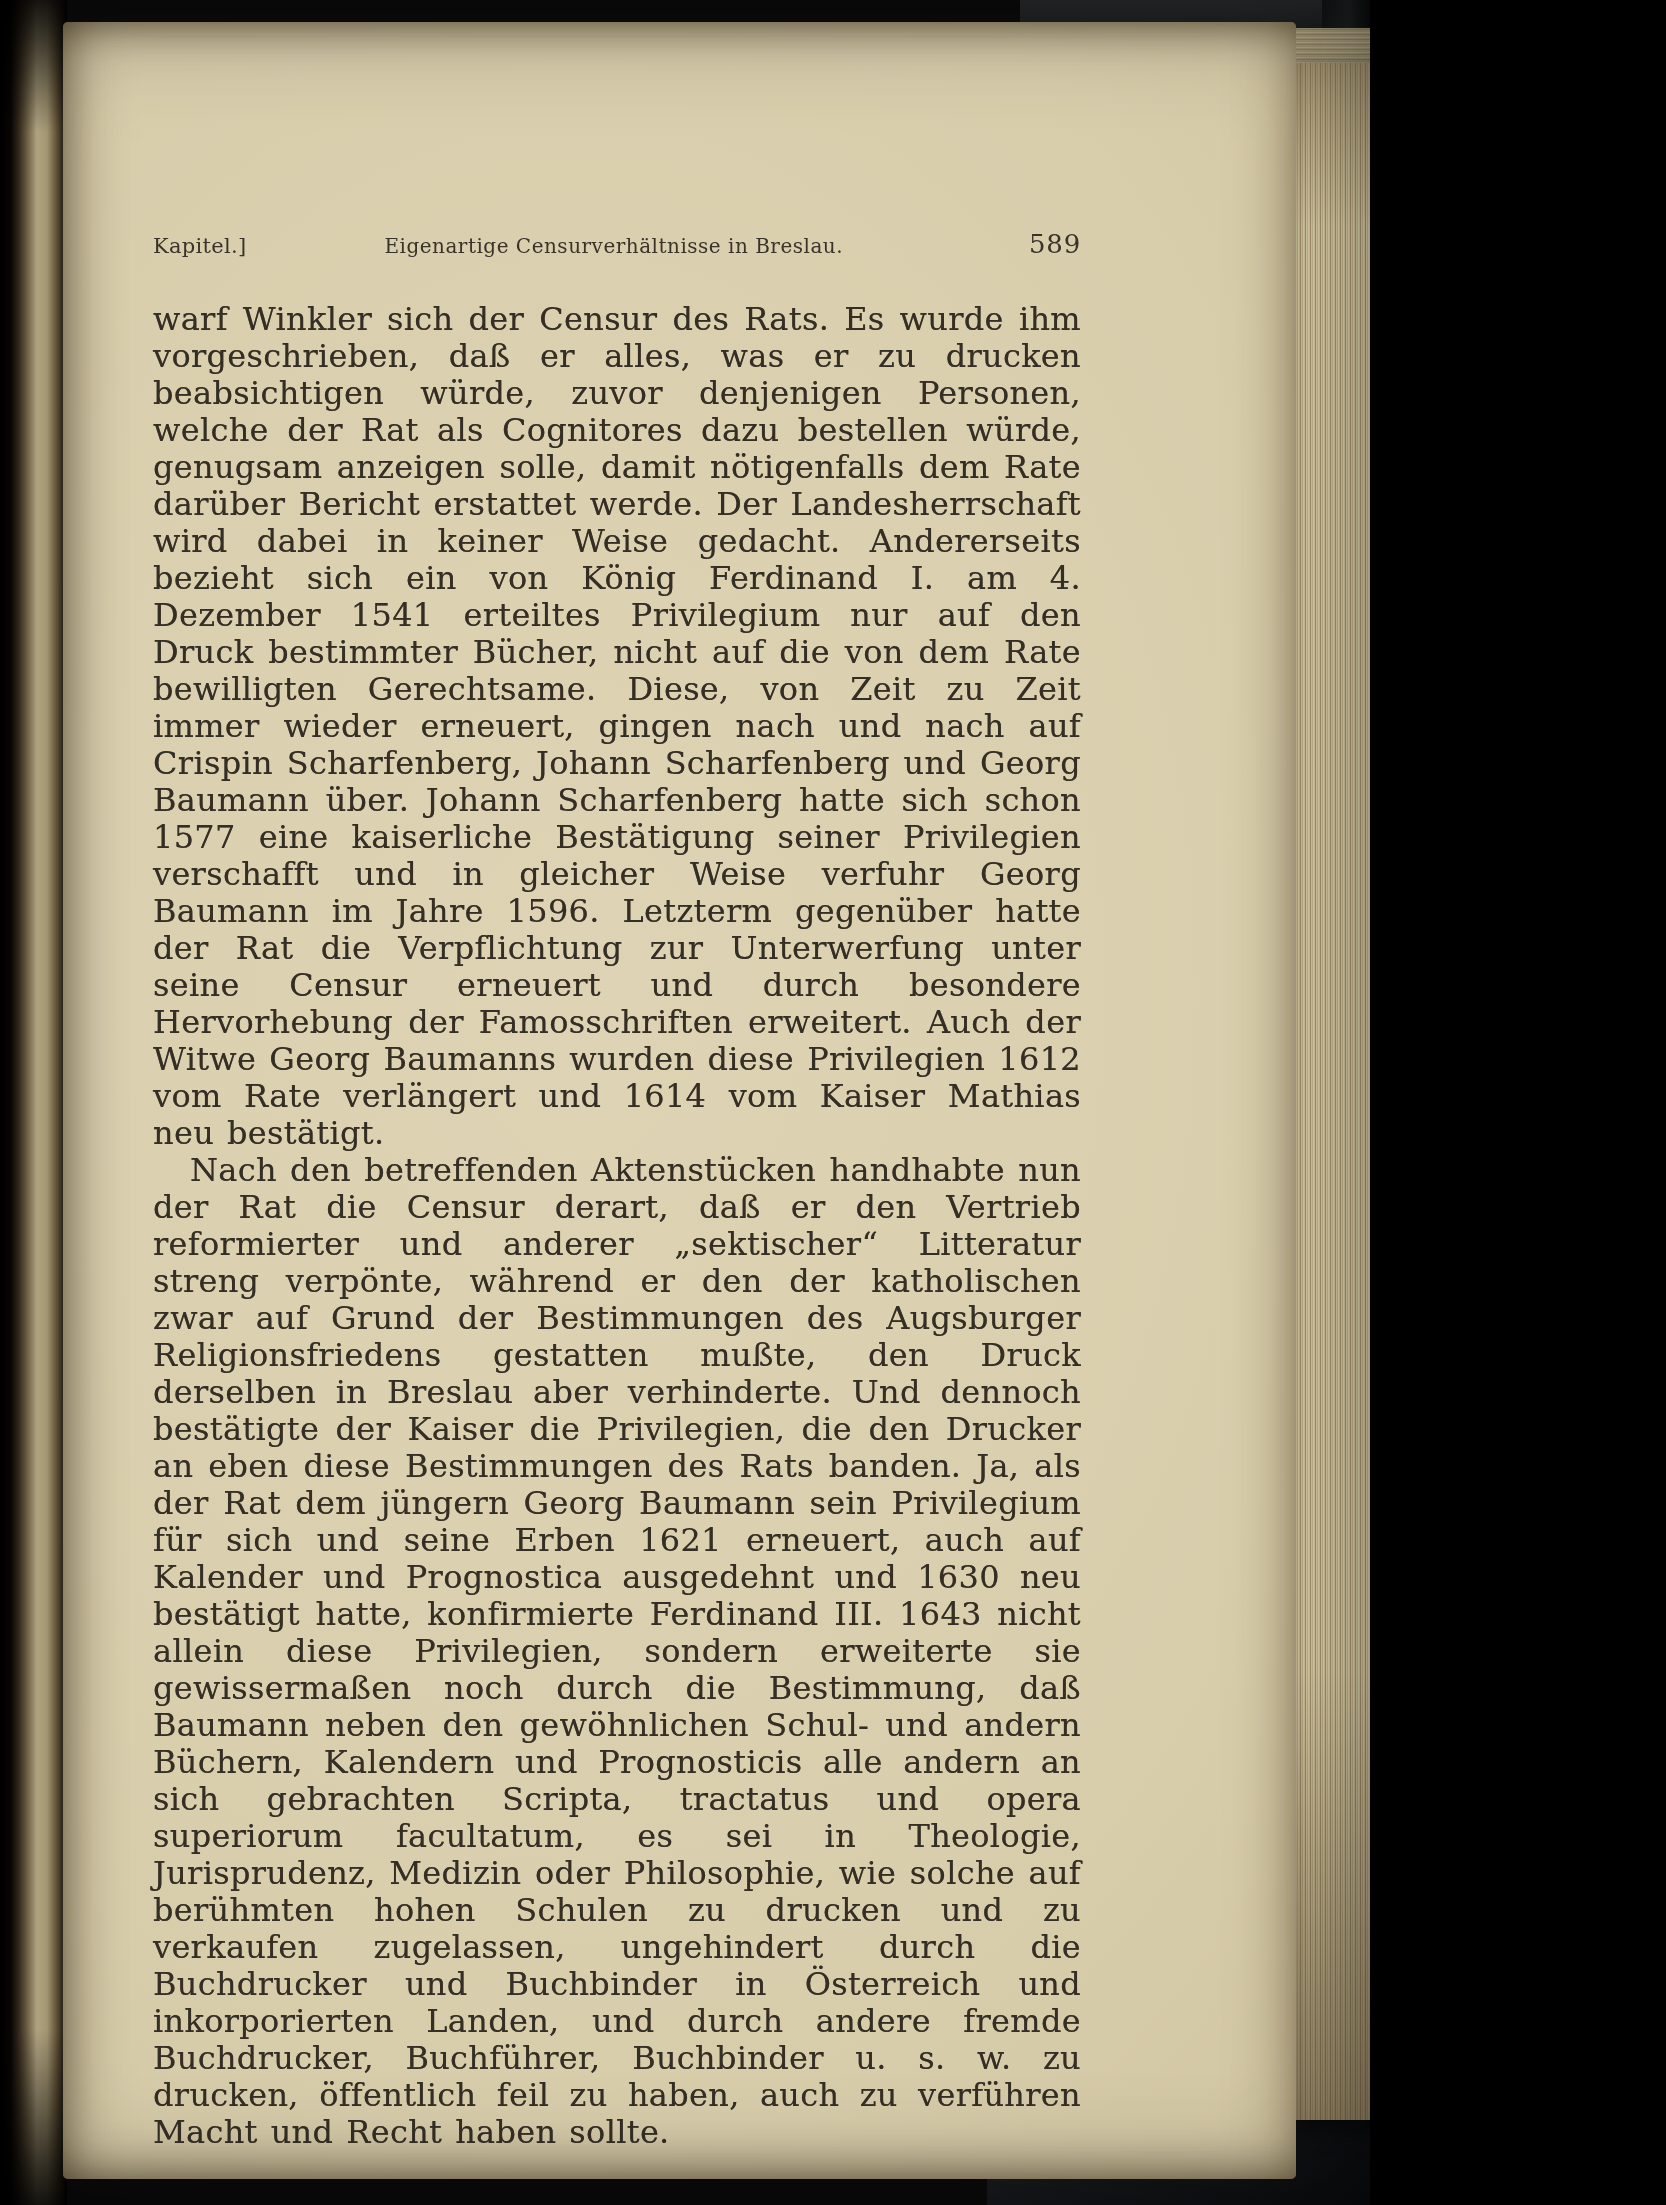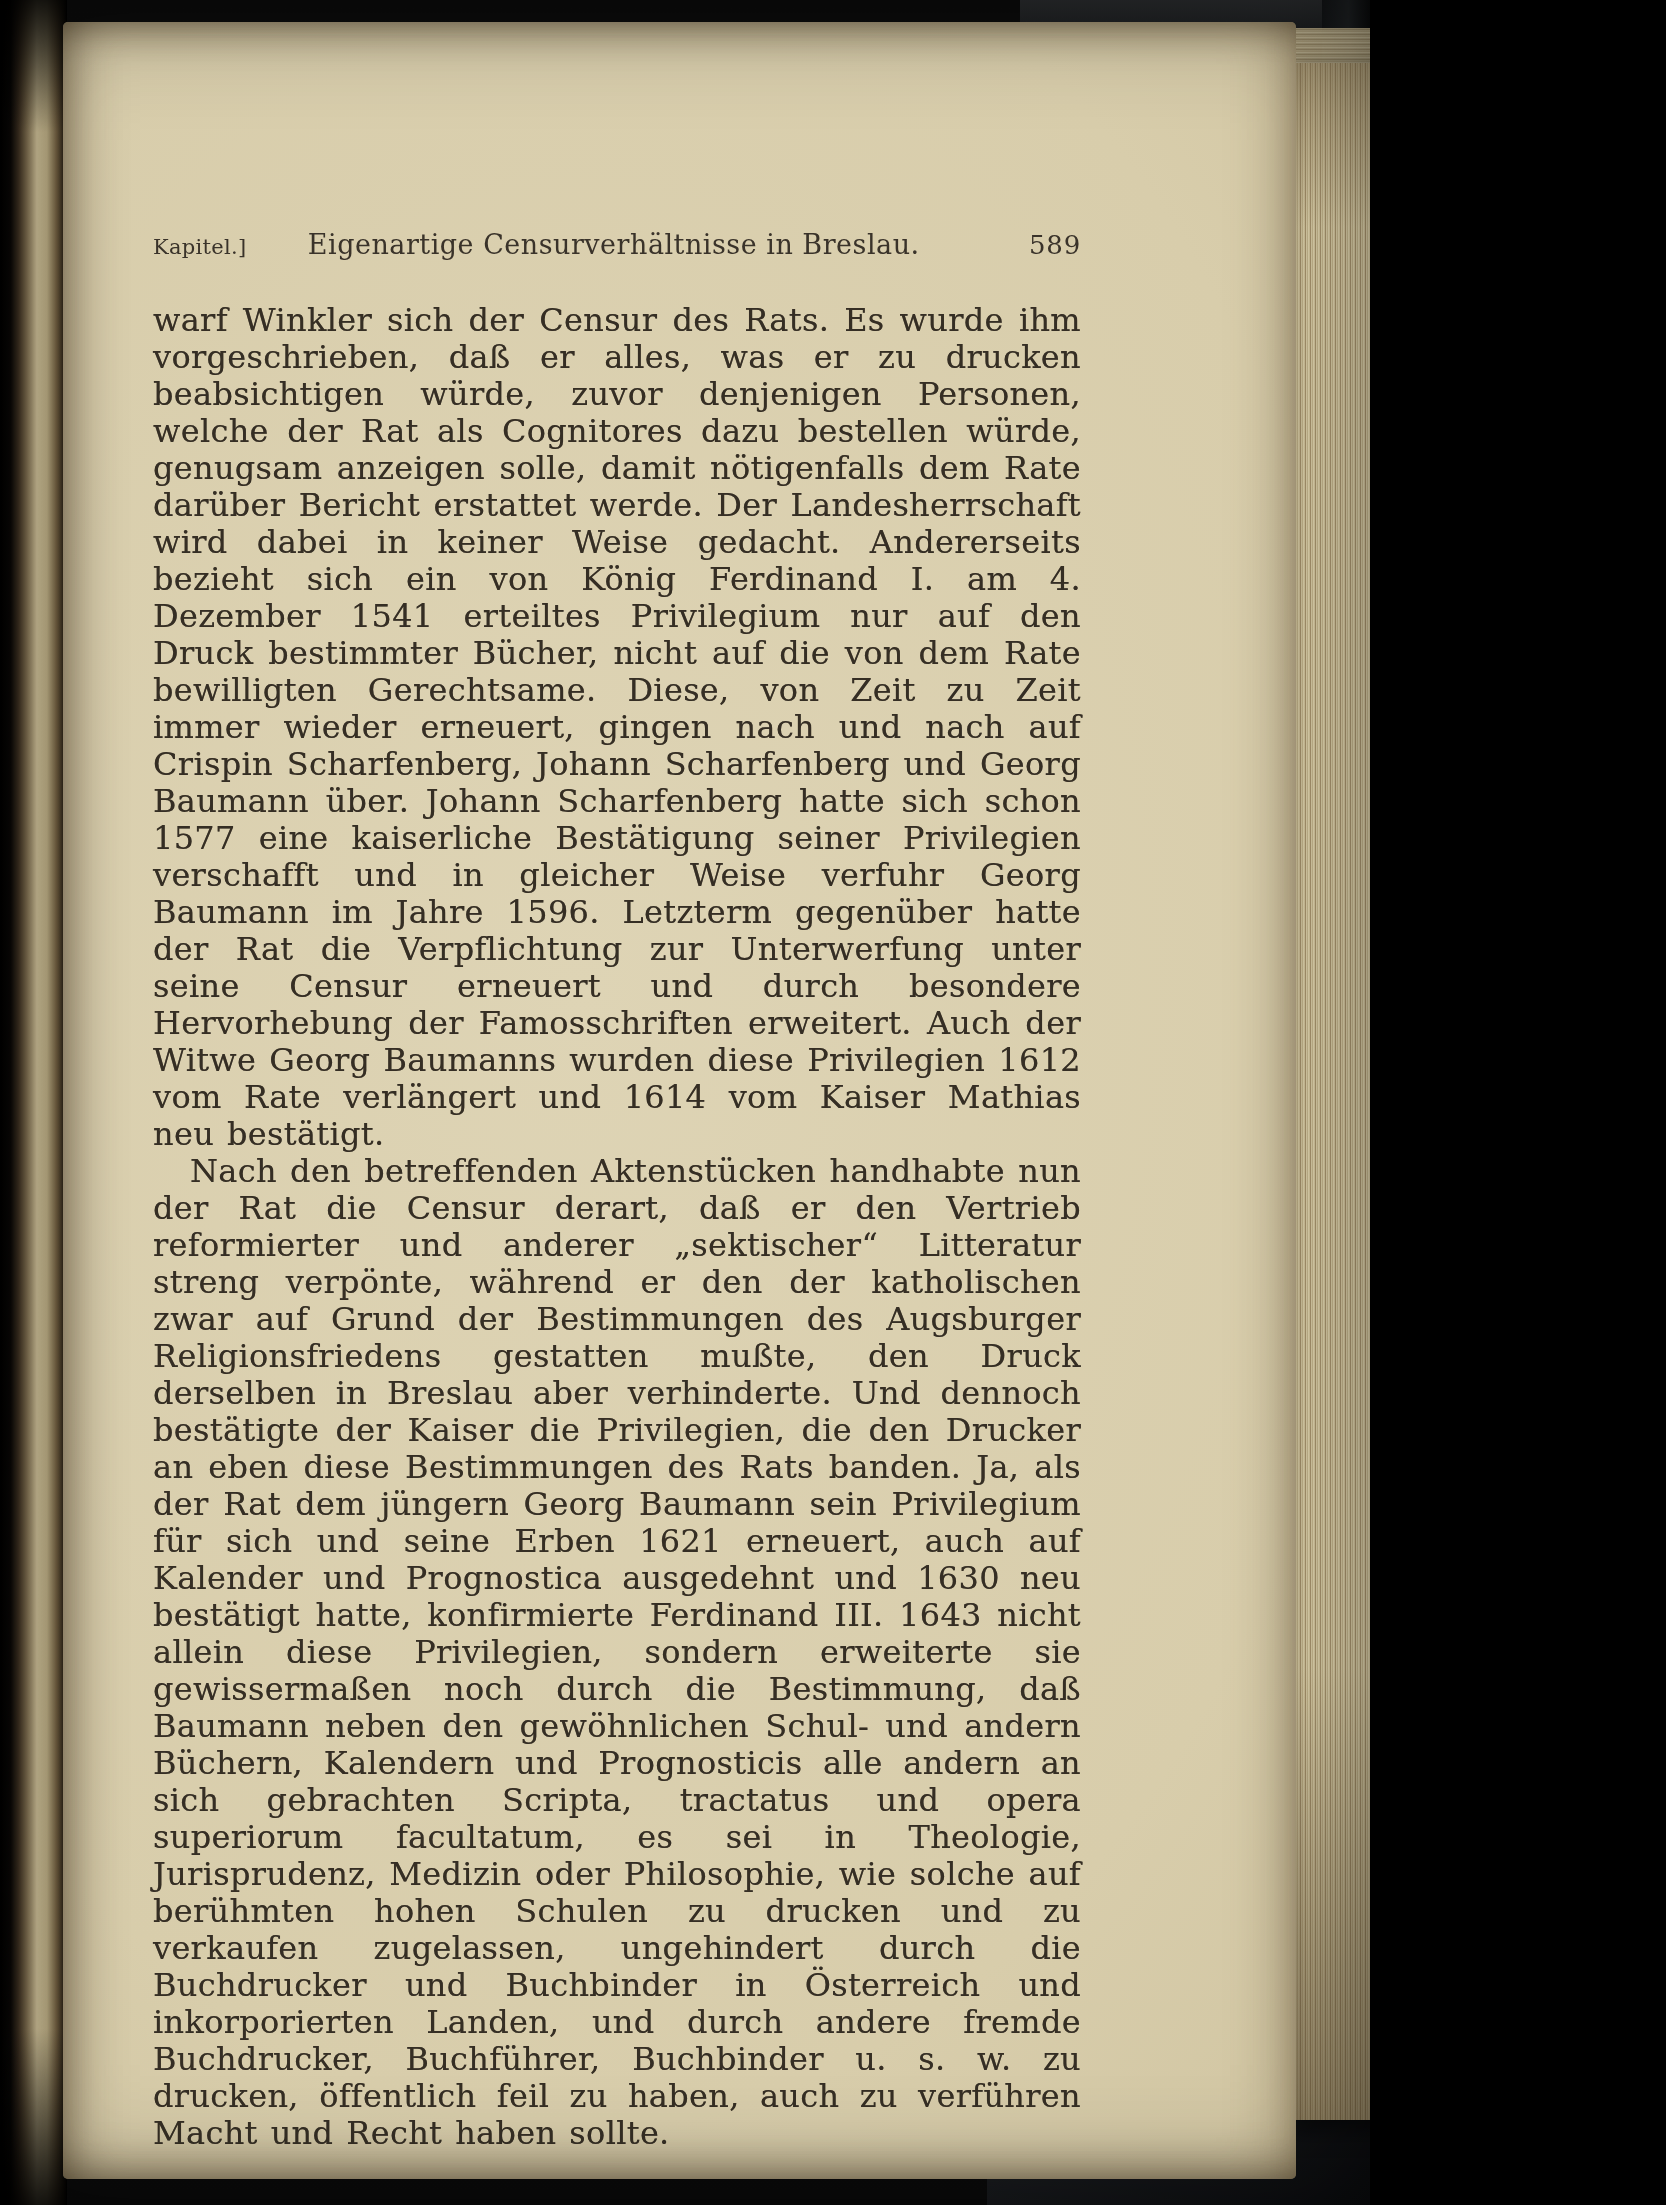--- a/index.html
+++ b/index.html
@@ -124,21 +124,21 @@
   }
 
   .page-header {
     display: flex;
     align-items: baseline;
     justify-content: space-between;
     margin-bottom: 42px;
     color: #3a332a;
   }
   .hdr-left  { font-size: 21px; letter-spacing: 0.3px; }
-  .hdr-center{ font-size: 27px; letter-spacing: 0.5px; }
+  .hdr-center{ font-size: 20px; letter-spacing: 0.5px; }
   .hdr-right { font-size: 26px; letter-spacing: 0.8px; margin-left: 48px; }
 
   .page-body p {
     margin: 0;
     font-size: 32px;
     line-height: 37px;
     text-align: justify;
     letter-spacing: 0.3px;
     word-spacing: 2.5px;
     color: #352e24;

